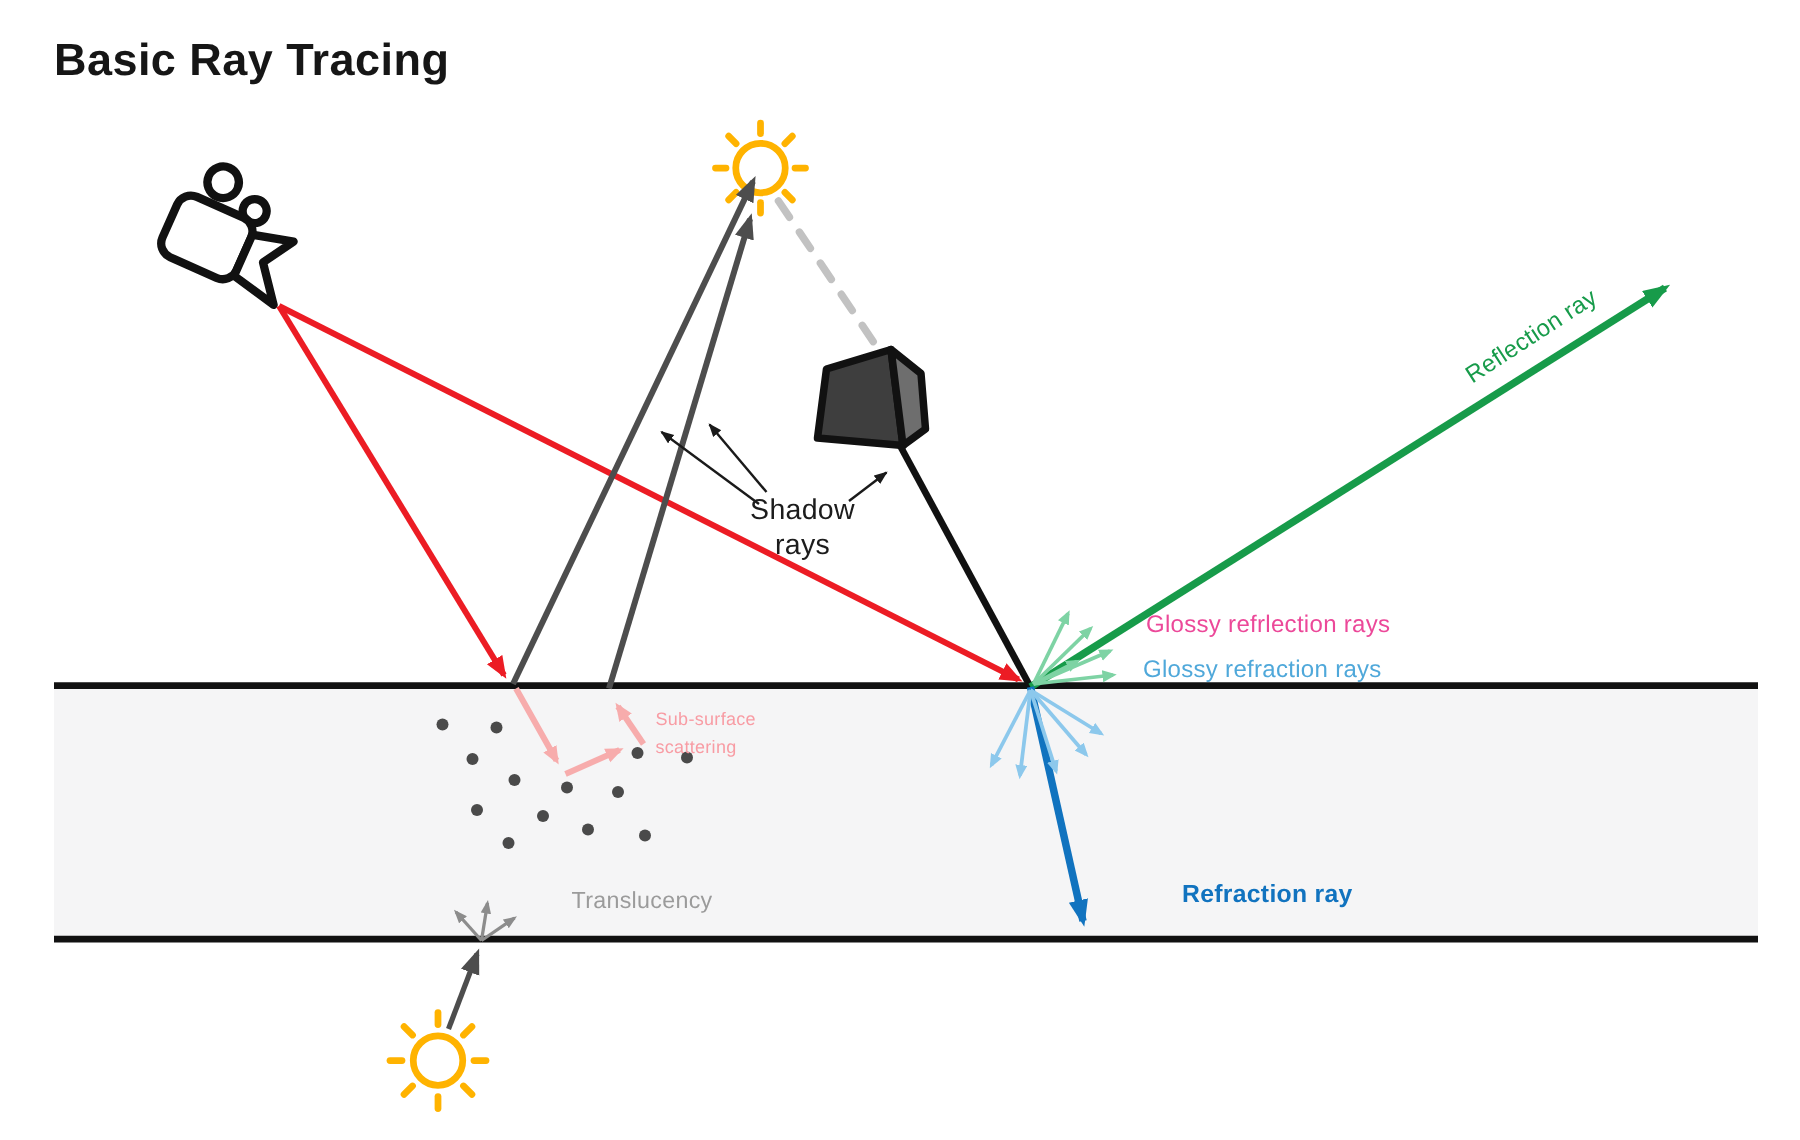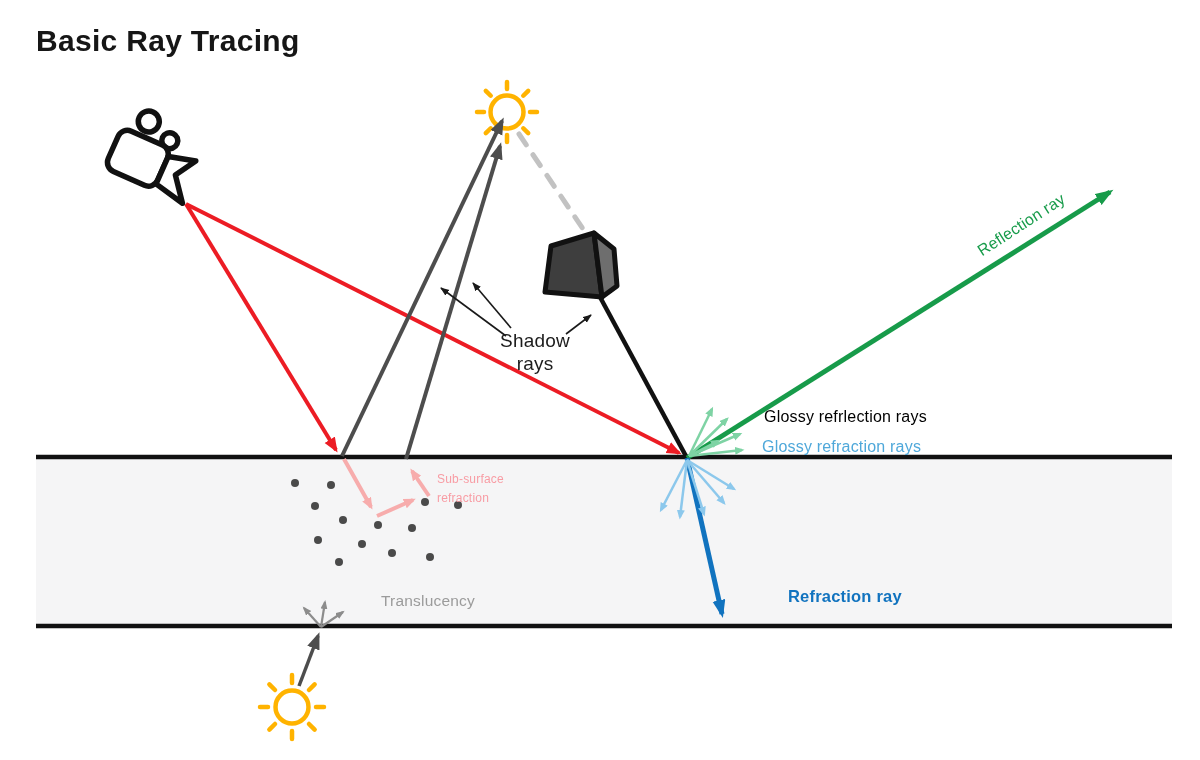--- a/index.html
+++ b/index.html
@@ -13,21 +13,21 @@
     left:36px;top:24px;font-size:30px;font-weight:800;color:#161616;letter-spacing:.3px;
   }
   #lbl-shadow{
     left:475px;top:329px;width:120px;text-align:center;
     font-size:19px;line-height:23px;color:#1c1c1c;
   }
   #lbl-reflection{
     left:949px;top:216px;width:145px;text-align:center;
     font-size:16px;color:#179B4A;transform:rotate(-33deg);
   }
-  #lbl-glossy-reflection{left:764px;top:408px;font-size:16px;color:#000000;}
+  #lbl-glossy-reflection{left:764px;top:408px;font-size:16px;color:#ec4899;}
   #lbl-glossy-refraction{left:762px;top:438px;font-size:16px;color:#4FA8DA;}
   #lbl-refraction{left:748px;top:587px;font-size:16.5px;font-weight:bold;color:#1173BF;margin-left:40px;}
   #lbl-subsurface{left:437px;top:470px;font-size:12px;line-height:19px;color:#F89CA4;}
   #lbl-translucency{left:354px;top:592px;font-size:15.5px;color:#9B9B9B;margin-left:27px;}
 </style>
 </head>
 <body>
 
 <div id="canvas">
 
@@ -186,18 +186,18 @@
   <div class="lbl" id="lbl-reflection">Reflection ray</div>
 
   <div class="lbl" id="lbl-glossy-reflection">Glossy refrlection rays</div>
 
   <div class="lbl" id="lbl-glossy-refraction">Glossy refraction rays</div>
 
   <div class="lbl" id="lbl-refraction">Refraction ray</div>
 
   <div class="lbl" id="lbl-subsurface">
     <div>Sub-surface</div>
-    <div>refraction</div>
+    <div>scattering</div>
   </div>
 
   <div class="lbl" id="lbl-translucency">Translucency</div>
 
 </div>
 
 </body></html>

